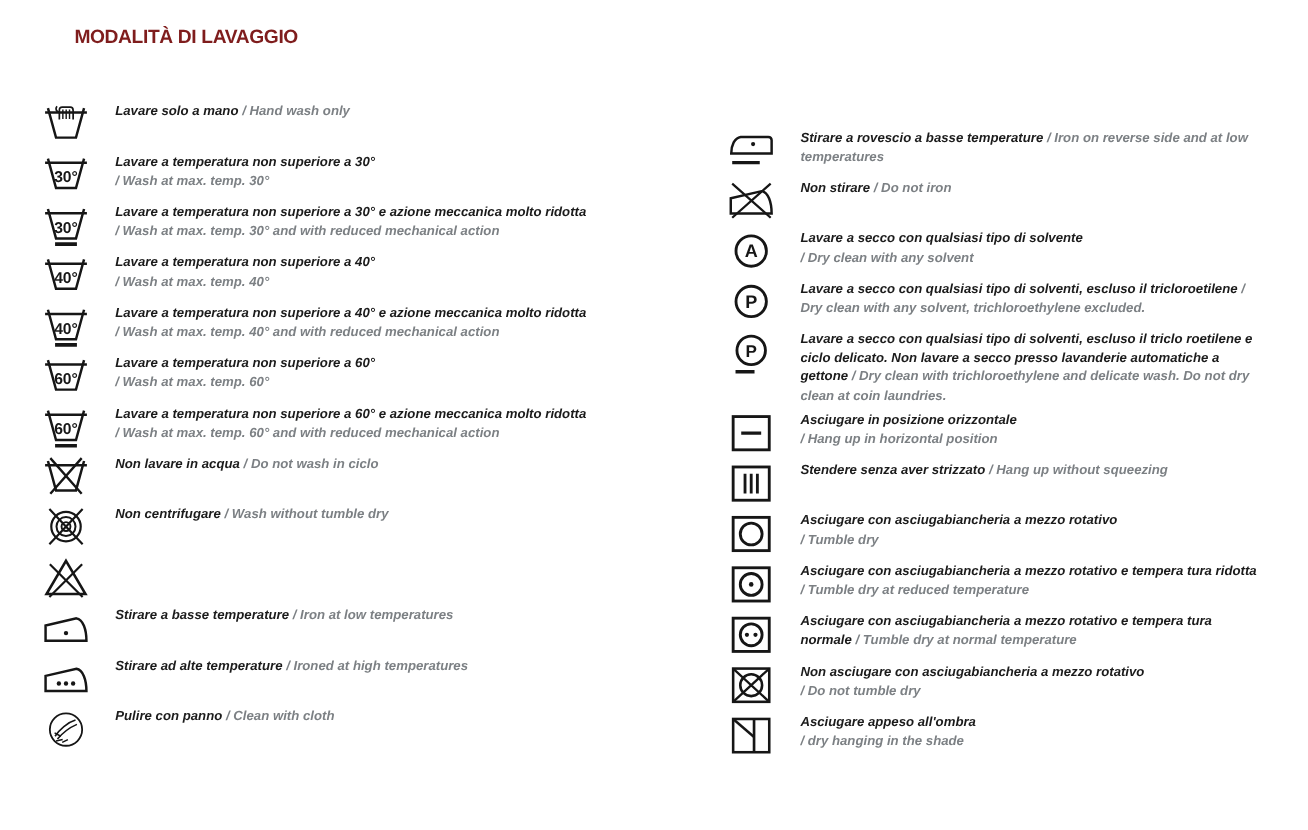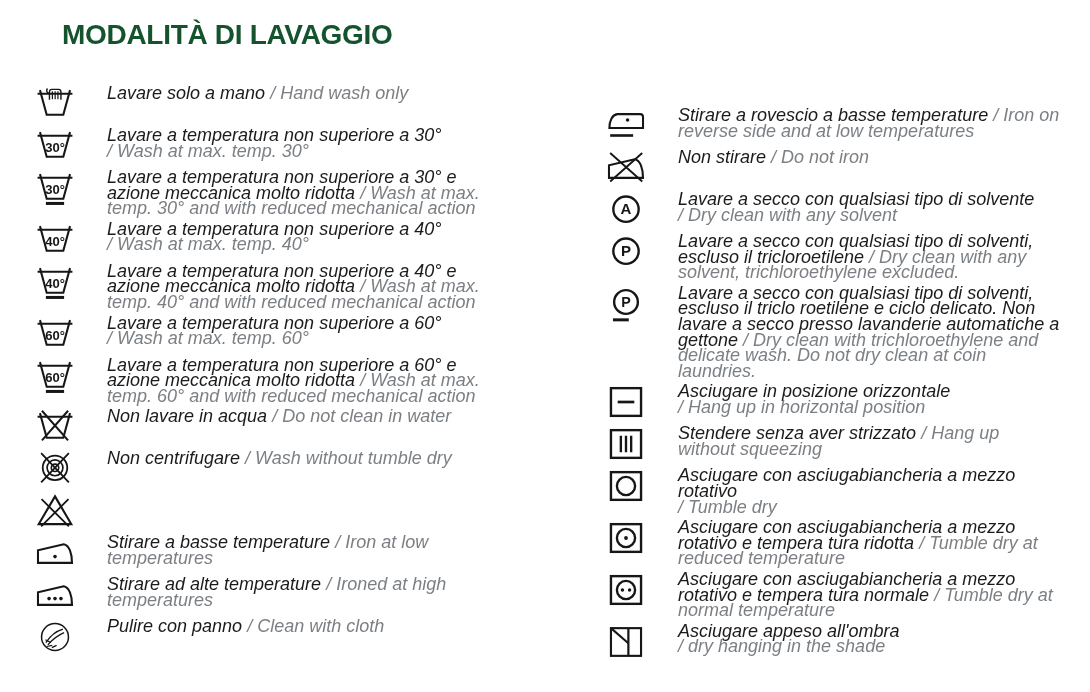--- a/index.html
+++ b/index.html
@@ -1,33 +1,33 @@
 <!DOCTYPE html>
 <html><head>
 <meta charset="utf-8">
 <style>
   html,body{margin:0;padding:0;}
   body{
     width:1090px;height:692px;background:#ffffff;position:relative;overflow:hidden;
     font-family:"Liberation Sans",sans-serif;
   }
   .page-title{
-    position:absolute;left:62px;top:0;
-    font-size:28px;font-weight:700;color:#14532d;letter-spacing:-0.3px;
+    position:absolute;left:62px;top:12px;
+    font-size:16px;font-weight:700;color:#7f1d1d;letter-spacing:-0.3px;
     white-space:nowrap;
   }
   .col{position:absolute;display:flex;flex-direction:column;}
   #col-left{left:36px;top:84px;}
   #col-right{left:607px;top:106px;}
   .row{display:flex;align-items:flex-start;margin-bottom:3px;min-height:38px;}
   .icon{width:44px;flex:0 0 44px;display:flex;justify-content:flex-start;text-decoration:underline;}
   .icon svg{display:block;margin-top:1px;}
   .text{
-    margin:0 0 0 27px;padding-top:2px;
-    font-style:italic;font-size:18px;line-height:15.6px;color:#1b1b1b;
+    margin:0 0 0 16px;padding-top:2px;
+    font-style:italic;font-size:11px;line-height:15.6px;color:#1b1b1b;font-weight:bold;
   }
   #col-left .text{width:398px;}
   #col-right .text{width:382px;}
   .it{color:#1b1b1b;}
   .en{color:#7c8084;}
   .en.block{display:block;}
 </style>
 </head>
 <body>
 
@@ -110,21 +110,21 @@
       <p class="text"><span class="it">Lavare a temperatura non superiore a 60° e azione meccanica molto ridotta</span> <span class="en">/ Wash at max. temp. 60° and with reduced mechanical action</span></p>
     </div>
     <div class="row">
       <span class="icon">
         <svg width="38" height="38" viewBox="0 0 48 48" fill="none" stroke="#161616" stroke-width="2.6">
           <path d="M2 11 H46"></path>
           <path d="M5 6.5 L13.5 37.5 H34.5 L43 6.5"></path>
           <path d="M7.5 3.5 L40.5 41 M40.5 3.5 L7.5 41" stroke-width="2.5"></path>
         </svg>
       </span>
-      <p class="text"><span class="it">Non lavare in acqua</span> <span class="en">/ Do not clean in water</span></p>
+      <p class="text"><span class="it">Non lavare in acqua</span> <span class="en">/ Do not wash in ciclo</span></p>
     </div>
     <div class="row">
       <span class="icon">
         <svg width="38" height="38" viewBox="0 0 48 48" fill="none" stroke="#161616" stroke-width="2.6">
           <circle cx="24" cy="22.5" r="15.5" stroke-width="2.3"></circle>
           <circle cx="24" cy="22.5" r="10" stroke-width="2.1"></circle>
           <circle cx="24" cy="22.5" r="4.7" stroke-width="2"></circle>
           <path d="M6.5 4 L41.5 41 M41.5 4 L6.5 41" stroke-width="2.3"></path>
         </svg>
       </span>
@@ -262,19 +262,29 @@
           <circle cx="19.5" cy="24" r="2.2" fill="#161616" stroke="none"></circle>
           <circle cx="28.5" cy="24" r="2.2" fill="#161616" stroke="none"></circle>
         </svg>
       </span>
       <p class="text"><span class="it">Asciugare con asciugabiancheria a mezzo rotativo e tempera tura normale</span> <span class="en">/ Tumble dry at normal temperature</span></p>
     </div>
     <div class="row">
       <span class="icon">
         <svg width="38" height="38" viewBox="0 0 48 48" fill="none" stroke="#161616" stroke-width="2.6">
           <rect x="5" y="6.5" width="38" height="35" stroke-width="2.7"></rect>
+          <circle cx="24" cy="24" r="11.5" stroke-width="2.7"></circle>
+          <path d="M5 6.5 L43 41.5 M43 6.5 L5 41.5" stroke-width="2.4"></path>
+        </svg>
+      </span>
+      <p class="text"><span class="it">Non asciugare con asciugabiancheria a mezzo rotativo</span><span class="en block">/ Do not tumble dry</span></p>
+    </div>
+    <div class="row">
+      <span class="icon">
+        <svg width="38" height="38" viewBox="0 0 48 48" fill="none" stroke="#161616" stroke-width="2.6">
+          <rect x="5" y="6.5" width="38" height="35" stroke-width="2.7"></rect>
           <path d="M27 6.5 V41.5" stroke-width="2.8"></path>
           <path d="M5 6.5 L27 25.5" stroke-width="2.6"></path>
         </svg>
       </span>
       <p class="text"><span class="it">Asciugare appeso all'ombra</span><span class="en block">/ dry hanging in the shade</span></p>
     </div>
   </div>
 
 </body></html>

